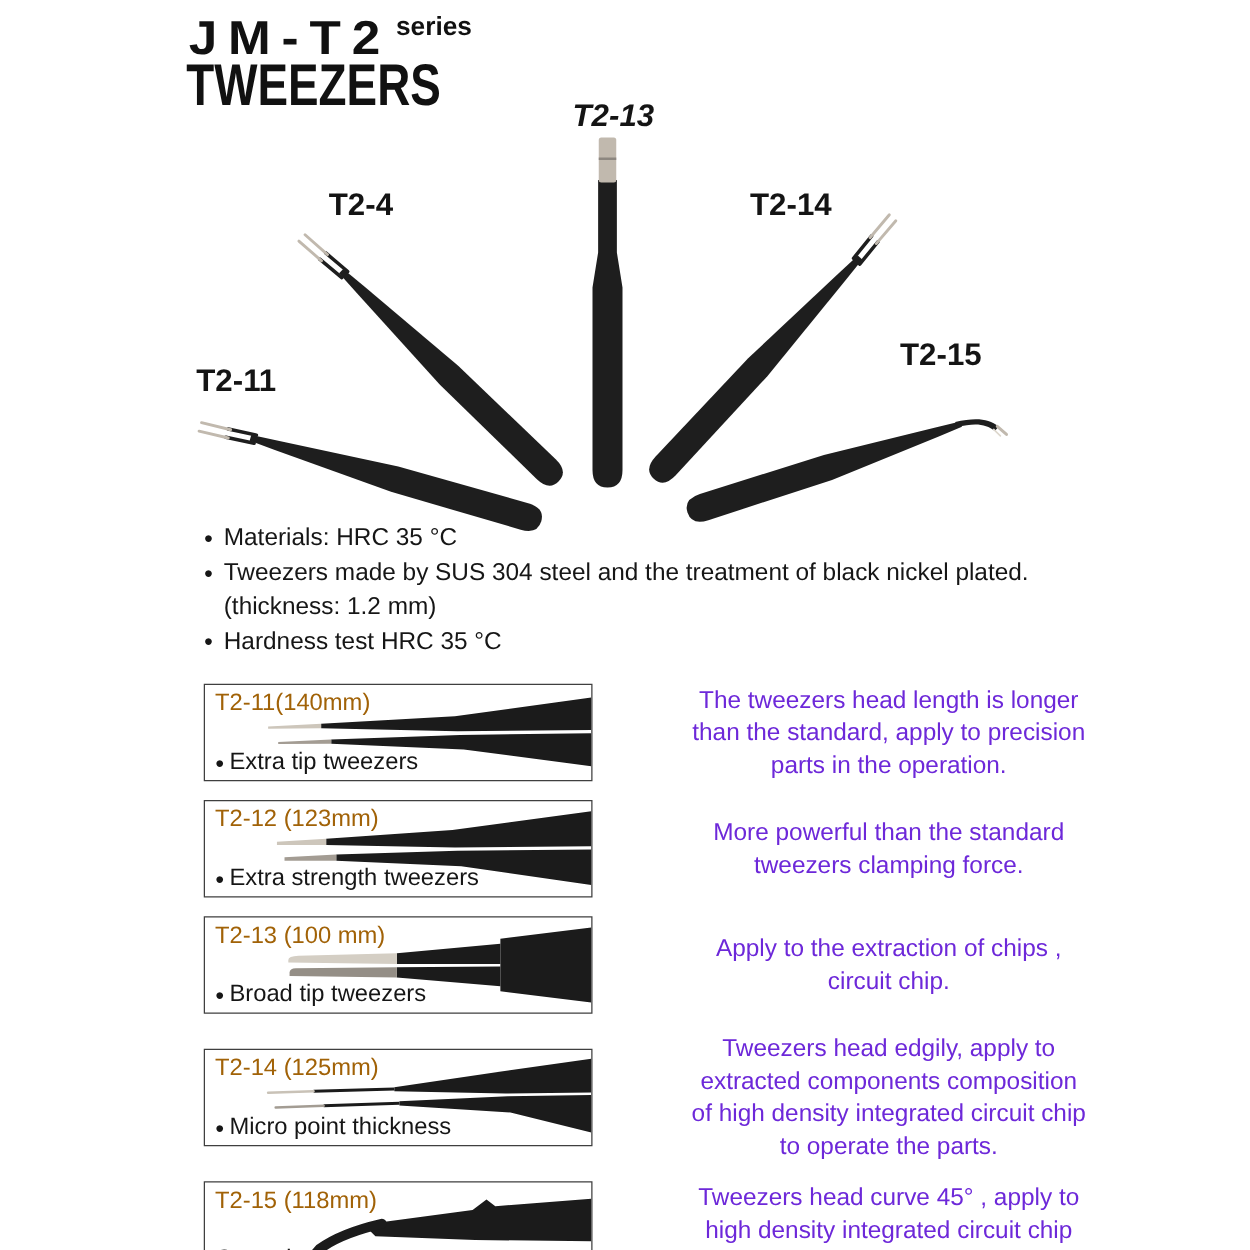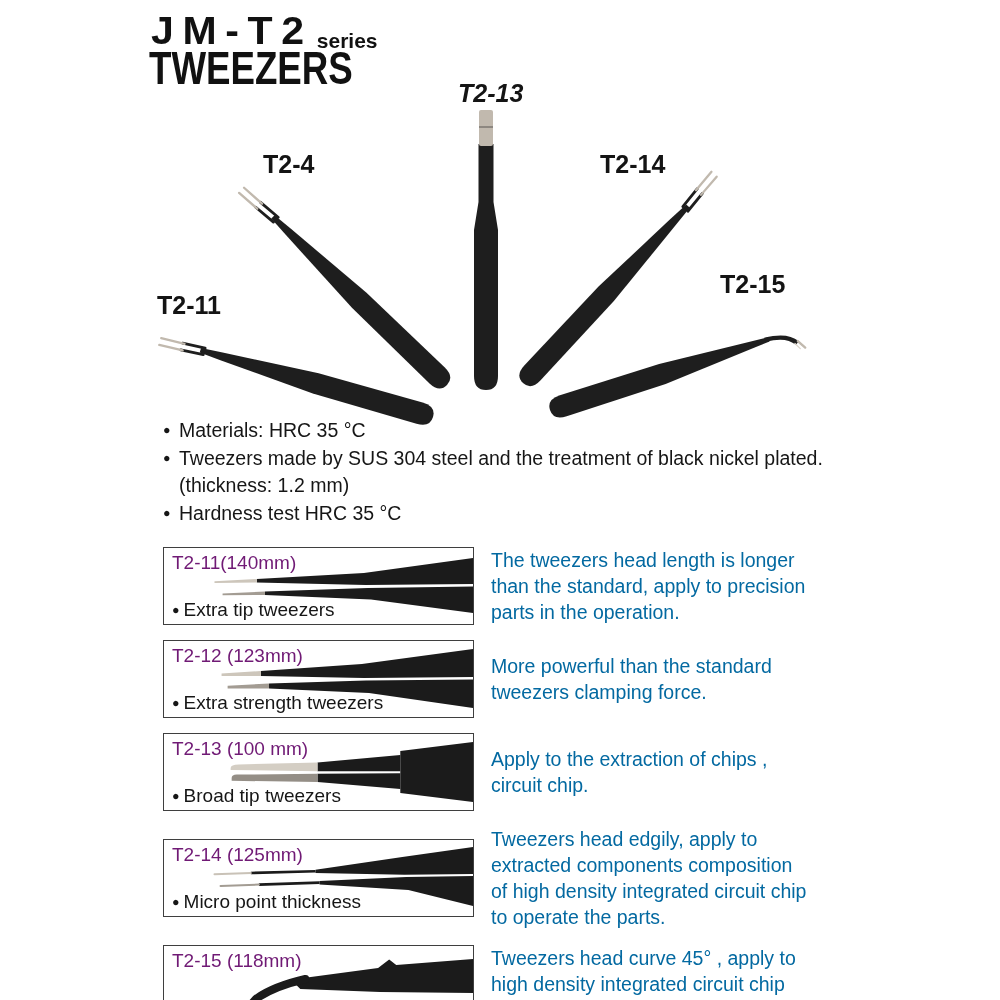--- a/index.html
+++ b/index.html
@@ -1,20 +1,20 @@
 <!DOCTYPE html>
 <html><head>
 <meta charset="utf-8">
 <style>
   html,body{margin:0;padding:0;background:#fff;}
   .canvas{position:relative;width:1000px;height:1000px;background:#ffffff;
     font-family:"Liberation Sans",sans-serif;color:#111;overflow:hidden;}
 
   
-  .brand-line{position:absolute;left:151px;top:10px;display:flex;align-items:flex-end;}
+  .brand-line{position:absolute;left:151px;top:10px;display:flex;align-items:flex-start;}
   .brand{font-size:38px;font-weight:bold;letter-spacing:8px;transform:scaleX(1.08);
     transform-origin:left bottom;white-space:nowrap;}
   .series{font-size:21px;font-weight:bold;margin-left:16px;}
   .title{position:absolute;left:149px;top:49px;font-size:47px;font-weight:bold;
     line-height:38px;transform:scaleX(0.78);transform-origin:left top;white-space:nowrap;}
 
   
   .fan-svg{position:absolute;left:0;top:0;width:1000px;height:440px;pointer-events:none;}
   .fan-label{position:absolute;font-size:25px;font-weight:bold;color:#141414;white-space:nowrap;}
   .lbl-t211{left:157px;top:291px;}
@@ -27,25 +27,25 @@
   .features{position:absolute;left:163px;top:417px;font-size:19.5px;line-height:27.5px;color:#161616;}
   .feat{display:flex;}
   .feat .dot{flex:0 0 16px;font-size:12.5px;line-height:27.5px;}
   .feat.cont{padding-left:16px;}
 
   
   .table{position:absolute;left:163px;top:547px;display:flex;flex-direction:column;gap:15px;}
   .row{display:flex;align-items:center;}
   .box{position:relative;width:309px;height:76px;border:1px solid #3f3f3f;background:#fff;flex:0 0 auto;}
   .boxart{position:absolute;left:0;top:0;width:100%;height:100%;}
-  .model{position:absolute;left:8px;top:4px;font-size:19px;color:#701a75;white-space:nowrap;}
+  .model{position:absolute;left:8px;top:4px;font-size:19px;color:#a16207;white-space:nowrap;}
   .boxname{position:absolute;left:8px;bottom:3px;font-size:19px;color:#161616;display:flex;white-space:nowrap;}
   .boxname .dot{font-size:12.5px;margin-right:4px;align-self:center;}
-  .desc{margin-left:17px;font-size:19.5px;line-height:26px;color:#0369a1;
-    white-space:pre-line;width:440px;}
+  .desc{margin-left:17px;font-size:19.5px;line-height:26px;color:#6d28d9;
+    white-space:pre-line;width:440px;text-align:center;}
 </style>
 </head>
 <body>
 
 <div class="canvas">
 
   <div class="brand-line">
     <span class="brand">JM-T2</span>
     <span class="series">series</span>
   </div>

